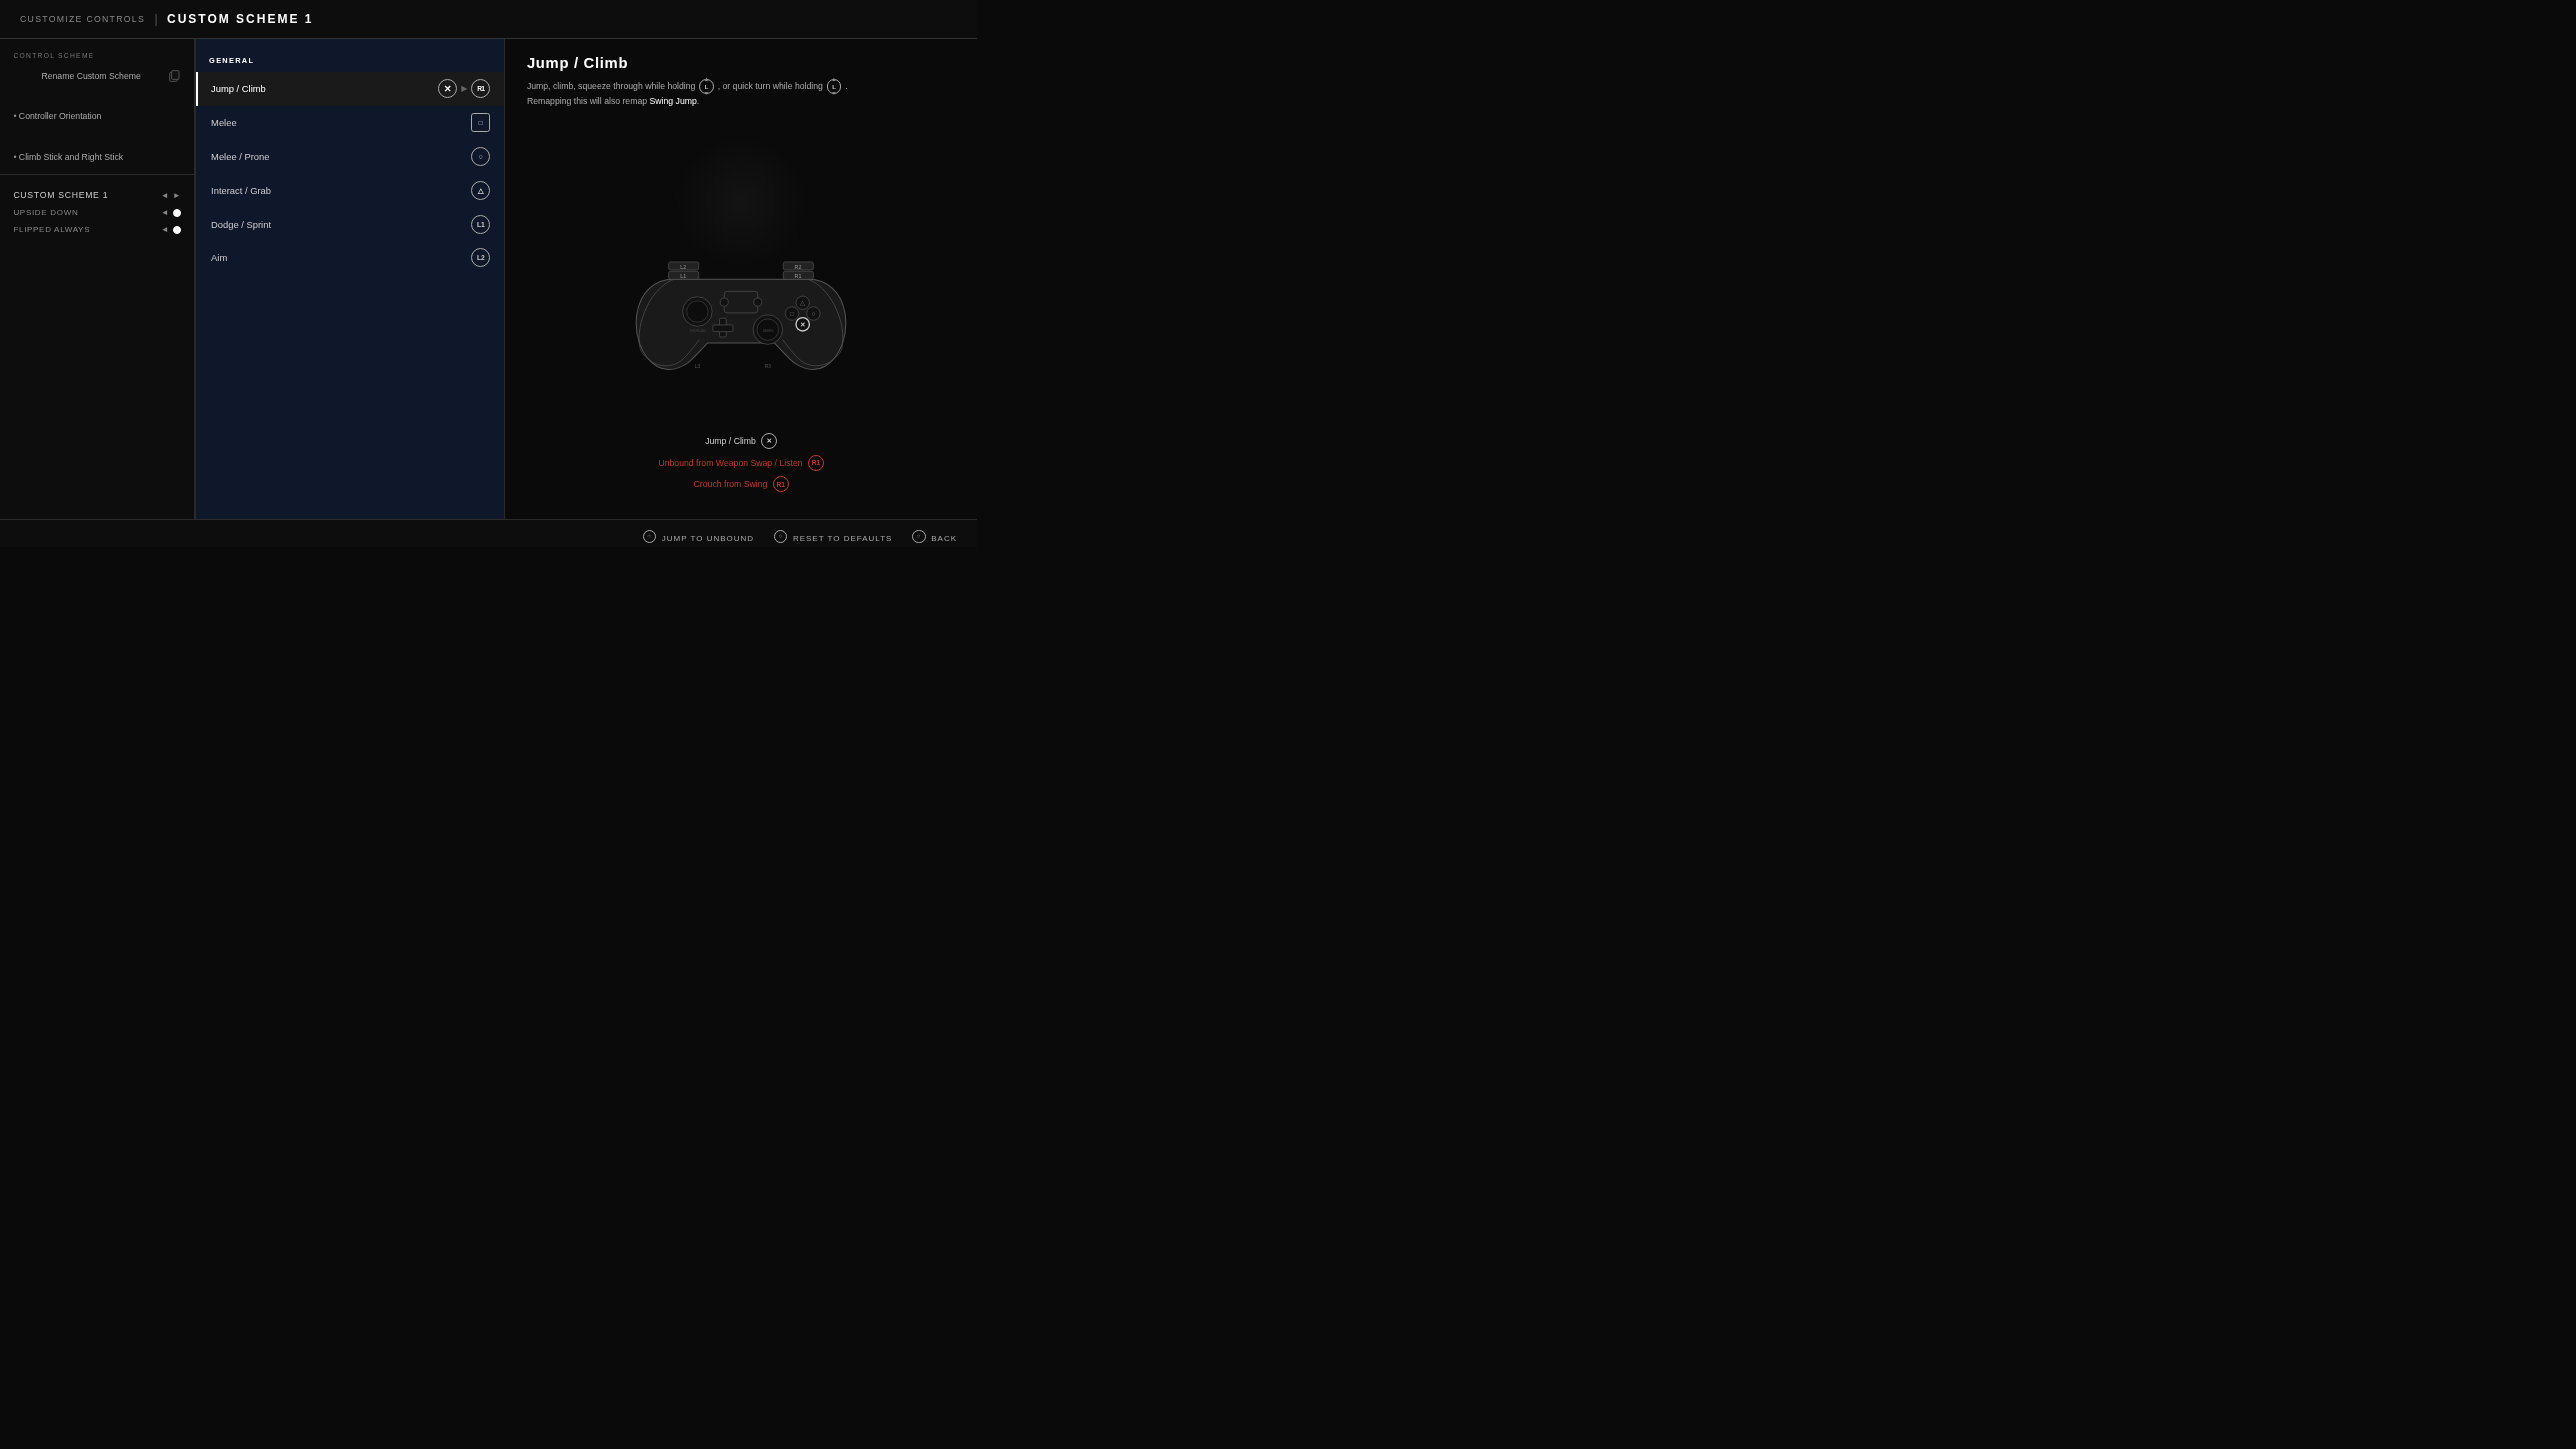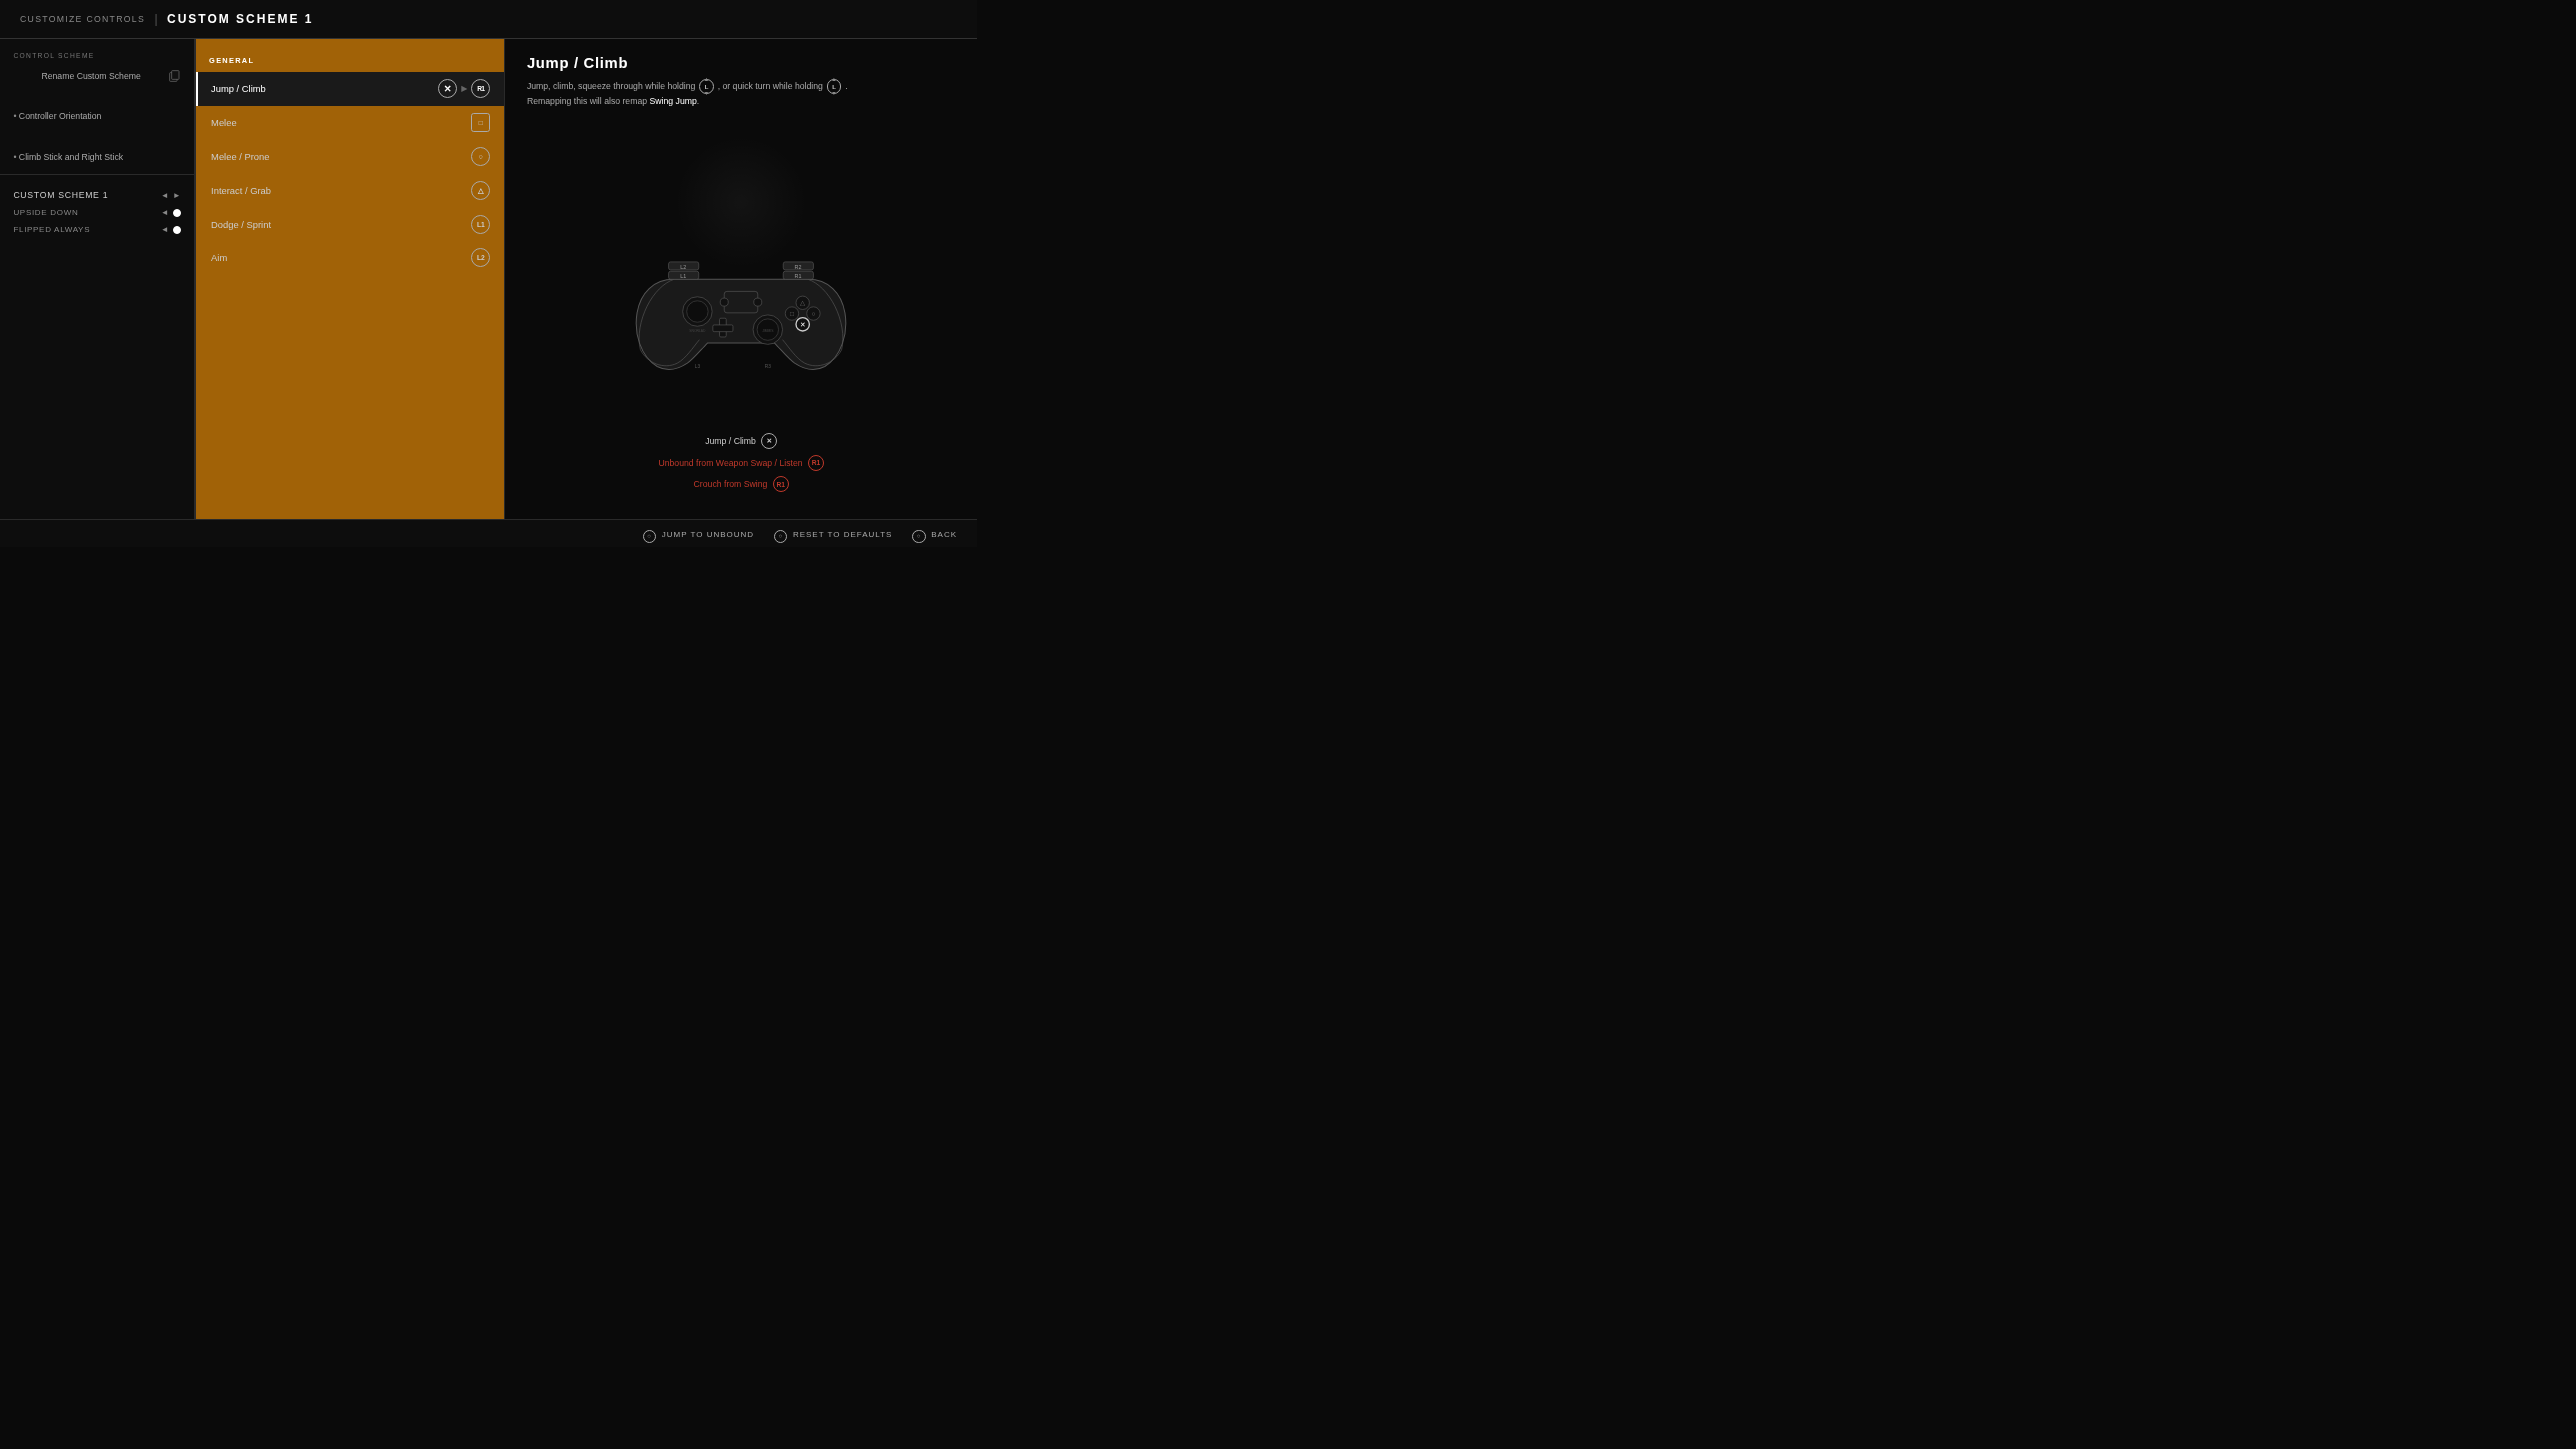--- a/index.html
+++ b/index.html
@@ -81,21 +81,21 @@
     
     .left-divider {
       border: none;
       border-top: 0.7px solid #2a2a2a;
       margin: 6.7px 0;
     }
 
     
     .middle-panel {
       width: 309px;
-      background: #a16207;
+      background: #0f172a;
       border-right: 0.7px solid #2a2a2a;
       padding: 10.7px 0;
       display: flex;
       flex-direction: column;
     }
 
     .scheme-row {
       display: flex;
       align-items: center;
       justify-content: space-between;
@@ -349,21 +349,21 @@
       border-top: 0.7px solid #2a2a2a;
       display: flex;
       align-items: center;
       justify-content: flex-end;
       padding: 0 20px;
       gap: 20px;
     }
 
     .bottom-btn {
       display: flex;
-      align-items: flex-start;
+      align-items: flex-end;
       gap: 5.4px;
       font-size: 8px;
       letter-spacing: 1px;
       text-transform: uppercase;
       color: #aaa;
       cursor: pointer;
     }
     .bottom-btn .icon-circle {
       width: 13.4px;
       height: 13.4px;

